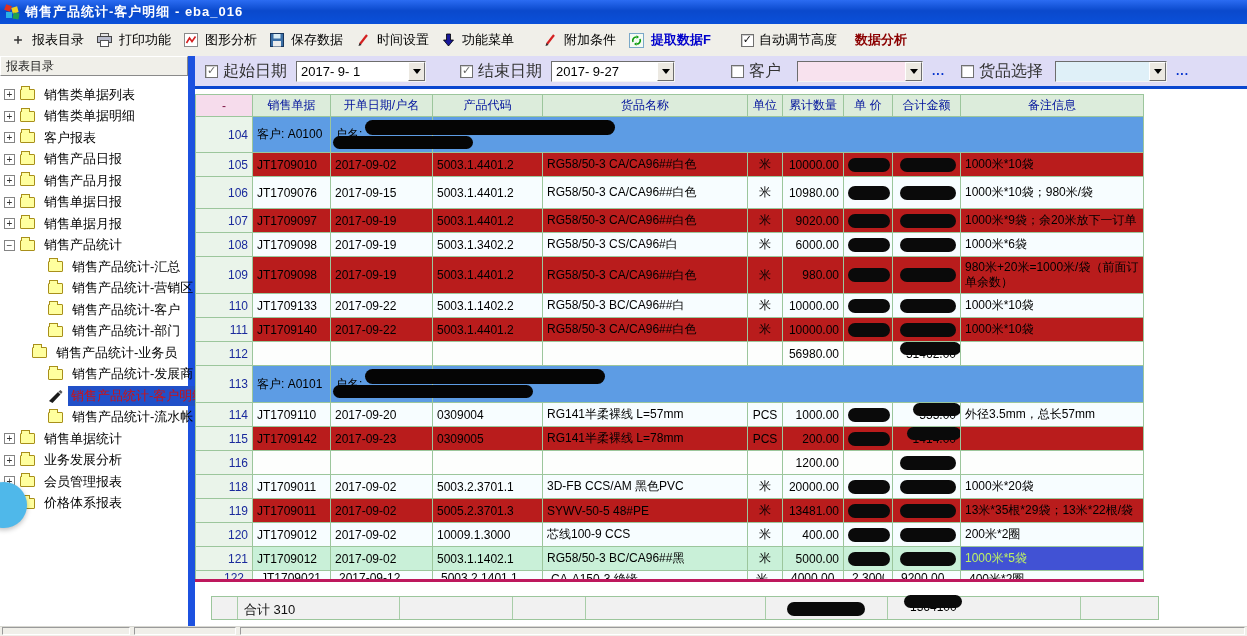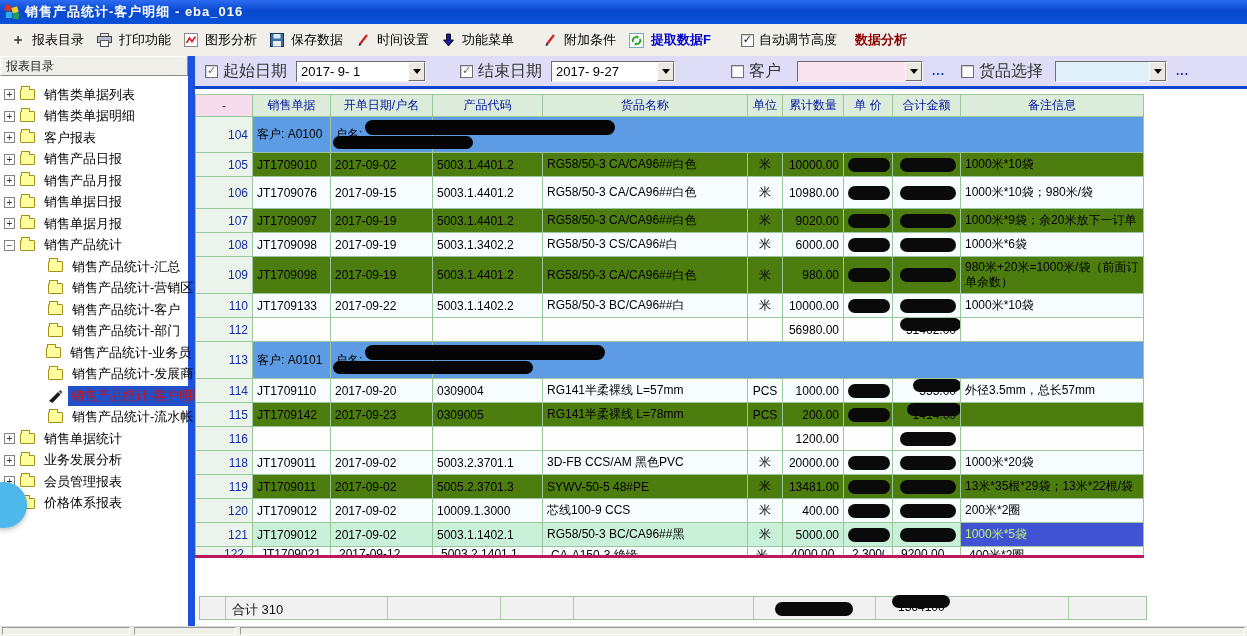--- a/index.html
+++ b/index.html
@@ -75,39 +75,39 @@
   table.grid { border-collapse:collapse; table-layout:fixed; width:948px; }
   .grid col.c0{width:57px}.grid col.c1{width:78px}.grid col.c2{width:102px}.grid col.c3{width:110px}
   .grid col.c4{width:205px}.grid col.c5{width:35px}.grid col.c6{width:61px}.grid col.c7{width:49px}
   .grid col.c8{width:68px}.grid col.c9{width:183px}
   .grid th, .grid td { border:1px solid #9cc69c; padding:1px 4px; font-size:12px; overflow:hidden;
     white-space:nowrap; vertical-align:middle; }
   .grid th { background:#dcecdb; color:#00129c; font-weight:normal; height:22px; text-align:center; }
   .grid th.c0h { background:#f6dcec; color:#7a1040; }
   td.num { background:#eaf4ea; color:#1a2a9c; text-align:right; }
   tr.even td.cell { background:#f7fdff; }
-  tr.odd td.cell { background:#4d7c0f; }
+  tr.odd td.cell { background:#b91c1c; }
   tr.sub td.cell { background:#fdfefd; }
   tr.selrow td.cell { background:#c9f0d8; }
   tr.cust td.cell { background:#5d9ce4; color:#000; }
   td.qty { text-align:right; }
   td.ctr { text-align:center; }
   td.wrapok { white-space:normal; line-height:15px; }
   td.selcell { background:#4152d4 !important; color:#bef264; }
   .blob { display:inline-block; background:#0a0a0a; border-radius:8px; height:14px; vertical-align:middle; }
   .peek { position:relative; display:inline-block; }
   .peek .pk { position:absolute; left:-6px; top:-5px; height:13px; width:calc(100% + 11px);
     border-radius:7px; background:#0a0a0a; }
   td.holdcell { position:relative; overflow:visible; }
   .nmblob { position:absolute; background:#050505; border-radius:8px; z-index:3; }
   tr.partial td { padding:0 8px; border-bottom:3px solid #be185d; }
   .clip8 { height:8px; overflow:hidden; }
 
   
-  .footband { position:absolute; left:4px; width:948px; height:24px; background:#f1f1f1;
+  .footband { position:absolute; left:16px; width:948px; height:24px; background:#f1f1f1;
     border:1px solid #9cc69c; }
   .footband .vline { position:absolute; top:0; bottom:0; width:1px; background:#a8cda8; }
   .footlabel { position:absolute; left:32px; top:4px; color:#111; font-size:13px; }
   .fb-qty { position:absolute; left:575px; top:5px; width:78px; height:14px; background:#0a0a0a; border-radius:8px; }
   .fb-amt { position:absolute; left:698px; top:3px; }
 
   
   .statusbar { position:absolute; left:0; right:0; bottom:0; height:10px; background:#f0efe9;
     border-top:1px solid #d8d8d2; display:flex; gap:4px; align-items:flex-end; padding:0 2px 1px 2px; }
   .sb-seg { height:8px; background:#f0efe9; border:1px solid; border-color:#9a9a9a #fff #fff #9a9a9a; }
@@ -270,21 +270,21 @@
           <div class="titem" style="padding-left: 32px;">
             <span class="tspacer"></span>
             <span class="folder"></span>
             <span class="tlabel">销售产品统计-客户</span>
           </div>
           <div class="titem" style="padding-left: 32px;">
             <span class="tspacer"></span>
             <span class="folder"></span>
             <span class="tlabel">销售产品统计-部门</span>
           </div>
-          <div class="titem" style="padding-left: 22px; margin-left: 8px;">
+          <div class="titem" style="padding-left: 16px;">
             <span class="tspacer"></span>
             <span class="folder"></span>
             <span class="tlabel">销售产品统计-业务员</span>
           </div>
           <div class="titem" style="padding-left: 32px;">
             <span class="tspacer"></span>
             <span class="folder"></span>
             <span class="tlabel">销售产品统计-发展商</span>
           </div>
           <div class="titem" style="padding-left: 32px;">
@@ -456,20 +456,32 @@
                 <td class="cell">JT1709133</td>
                 <td class="cell">2017-09-22</td>
                 <td class="cell">5003.1.1402.2</td>
                 <td class="cell">RG58/50-3 BC/CA96##白</td>
                 <td class="cell ctr">米</td>
                 <td class="cell qty">10000.00</td>
                 <td class="cell qty"><span class="blob" style="width: 42px;"></span></td>
                 <td class="cell qty"><span class="blob" style="width: 56px;"></span></td>
                 <td class="cell">1000米*10袋</td>
               </tr>
+              <tr class="odd" style="height: 24px;">
+                <td class="num">111</td>
+                <td class="cell">JT1709140</td>
+                <td class="cell">2017-09-22</td>
+                <td class="cell">5003.1.4401.2</td>
+                <td class="cell">RG58/50-3 CA/CA96##白色</td>
+                <td class="cell ctr">米</td>
+                <td class="cell qty">10000.00</td>
+                <td class="cell qty"><span class="blob" style="width: 42px;"></span></td>
+                <td class="cell qty"><span class="blob" style="width: 56px;"></span></td>
+                <td class="cell">1000米*10袋</td>
+              </tr>
               <tr class="sub" style="height: 24px;">
                 <td class="num">112</td>
                 <td class="cell"></td>
                 <td class="cell"></td>
                 <td class="cell"></td>
                 <td class="cell"></td>
                 <td class="cell"></td>
                 <td class="cell qty">56980.00</td>
                 <td class="cell"></td>
                 <td class="cell qty"><span class="peek"><span>51462.00</span><span class="pk"></span></span></td>

